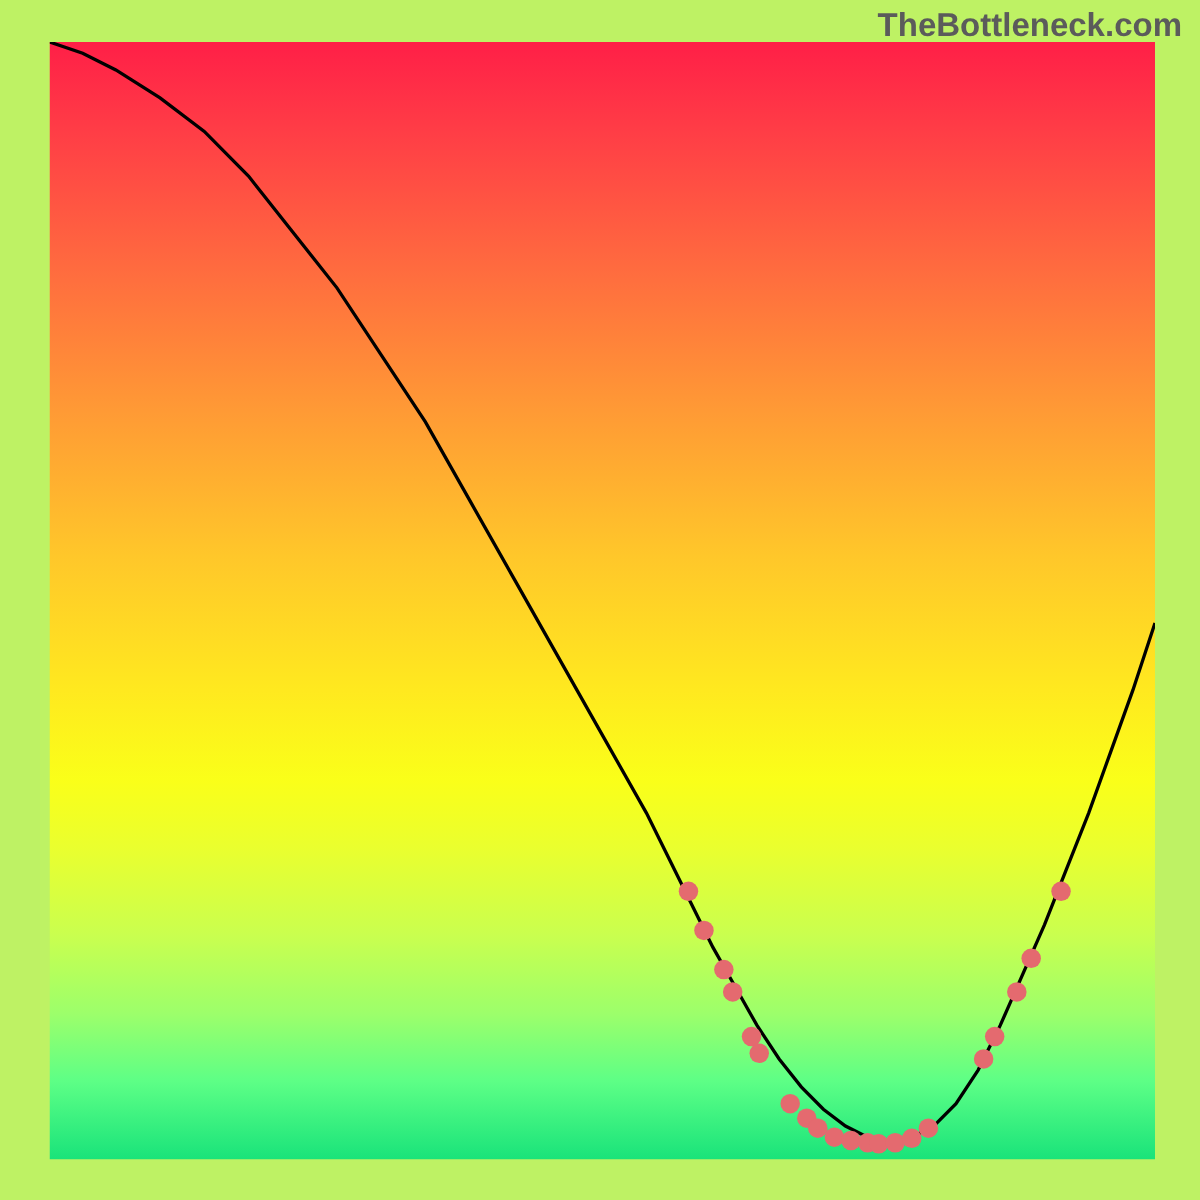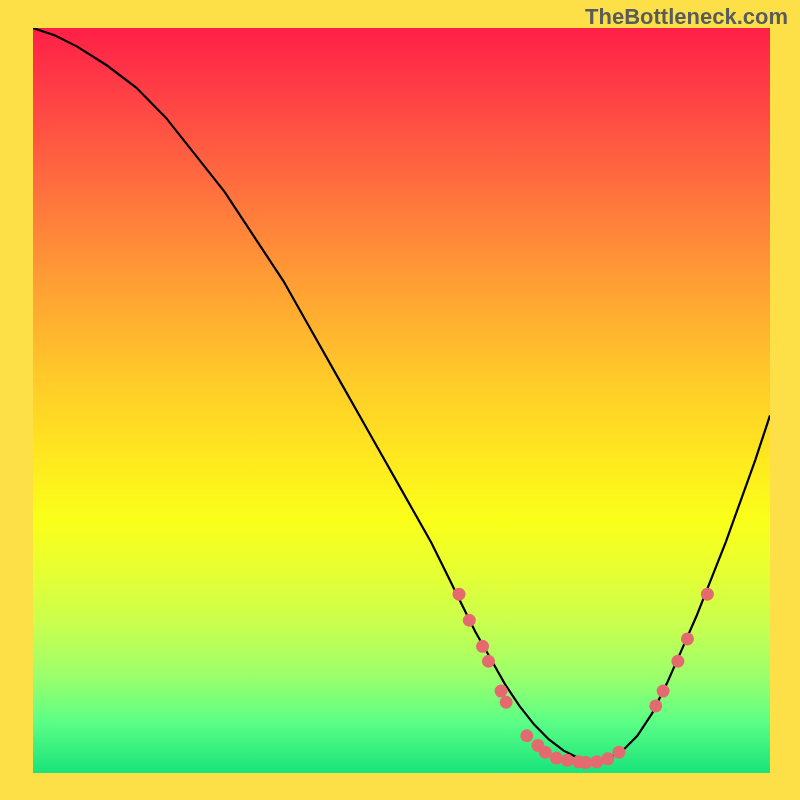--- a/index.html
+++ b/index.html
@@ -1,21 +1,21 @@
 <!DOCTYPE html>
 <html><head>
 <meta charset="utf-8">
 <style>
   * { margin: 0; padding: 0; box-sizing: border-box; }
   html, body { width: 800px; height: 800px; overflow: hidden; background: #000; }
   .container {
     position: relative;
     width: 800px;
     height: 800px;
-    background: #fde047;
+    background: #bef264;
   }
   .watermark {
     position: absolute;
     top: 4px;
     right: 12px;
     font-family: Arial, Helvetica, sans-serif;
     font-size: 22px;
     font-weight: bold;
     color: #5b5b5b;
     z-index: 10;

